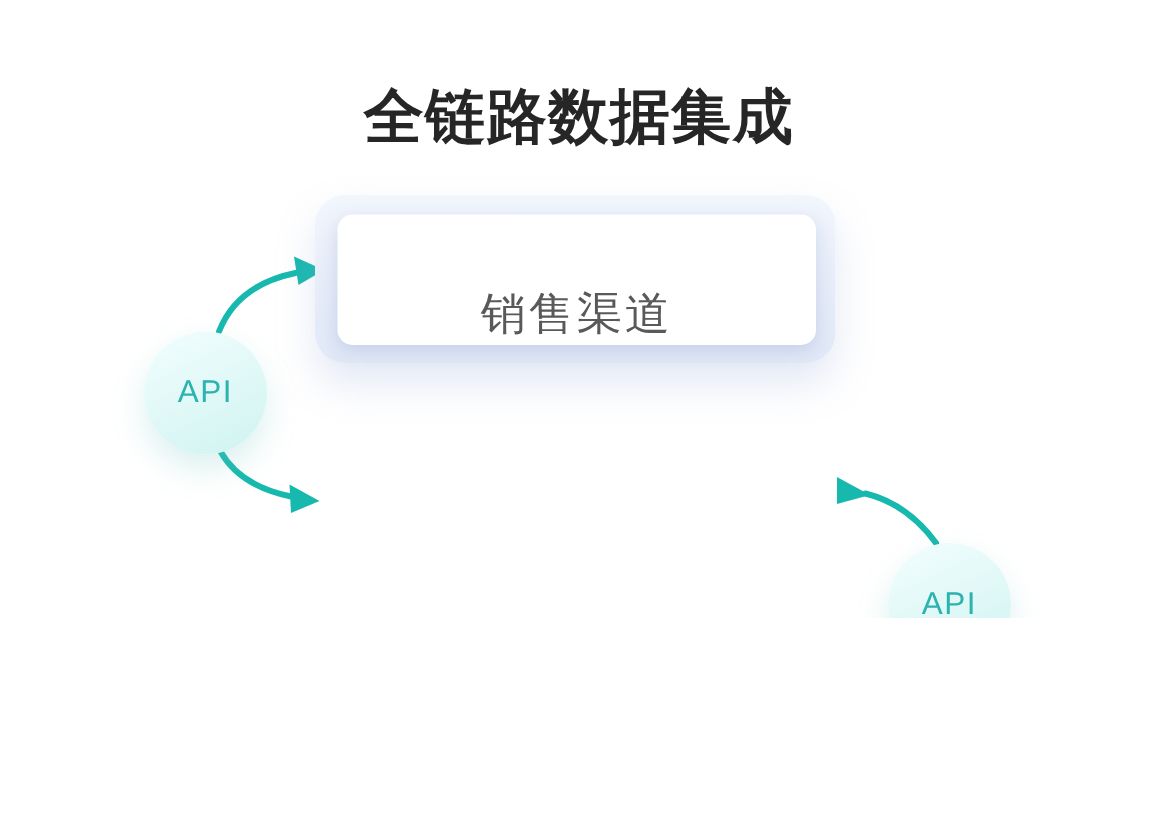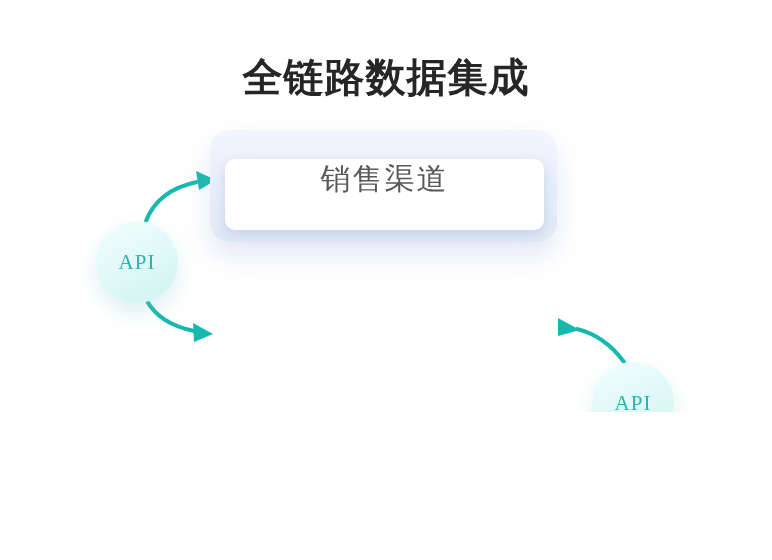--- a/index.html
+++ b/index.html
@@ -50,41 +50,39 @@
   .node-inner {
     position: absolute;
     left: 15px;
     right: 13px;
     top: 13px;
     bottom: 12px;
     background: #ffffff;
     border-radius: 10px;
     box-shadow: 0 4px 12px rgba(130, 150, 200, 0.30);
     display: flex;
-    align-items: flex-start;
+    align-items: flex-end;
     justify-content: center;
-    margin-top: 16px;
   }
   .node-label {
     font-size: 30px;
     color: #595959;
     letter-spacing: 2px;
     white-space: nowrap;
   }
   .api-badge {
     position: absolute;
     width: 82px;
     height: 82px;
     border-radius: 50%;
     background: linear-gradient(155deg, #f1fdfd 5%, #d0f4f1 95%);
     box-shadow: 0 10px 20px rgba(120, 200, 195, 0.25);
     display: flex;
     align-items: center;
     justify-content: center;
-    font-family: Liberation Serif, serif;
   }
   .api-badge-left  { left: 96px;  top: 221px; }
   .api-badge-right { left: 592px; top: 362px; }
   .api-label {
     font-size: 21px;
     color: #2bb3af;
     letter-spacing: 1px;
   }
 </style>
 </head>

